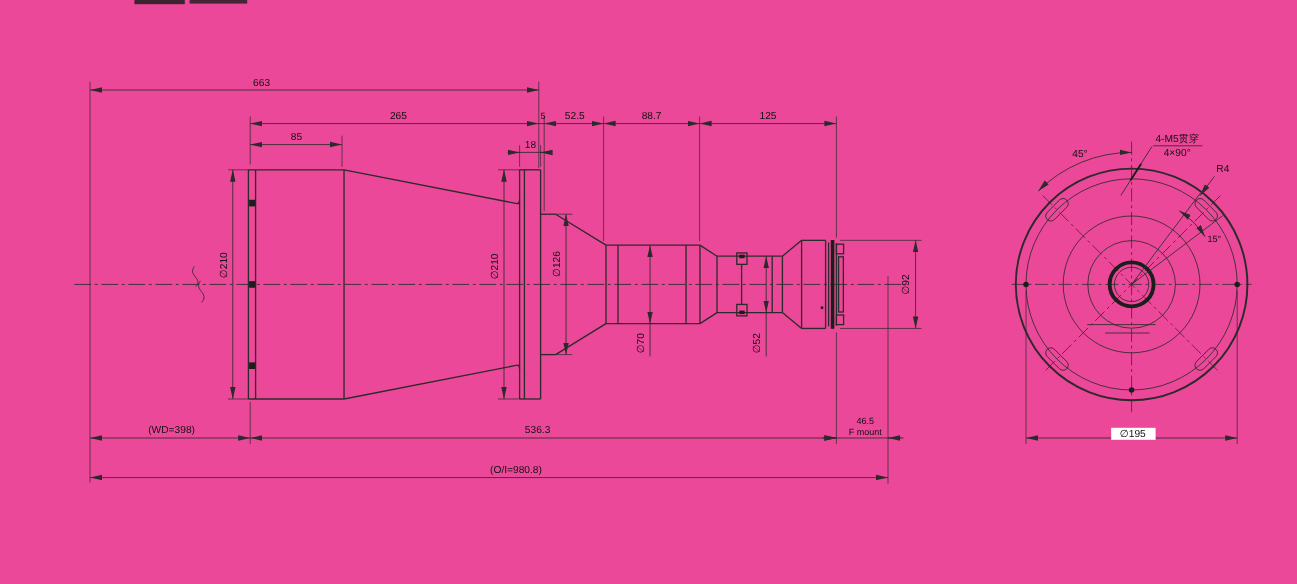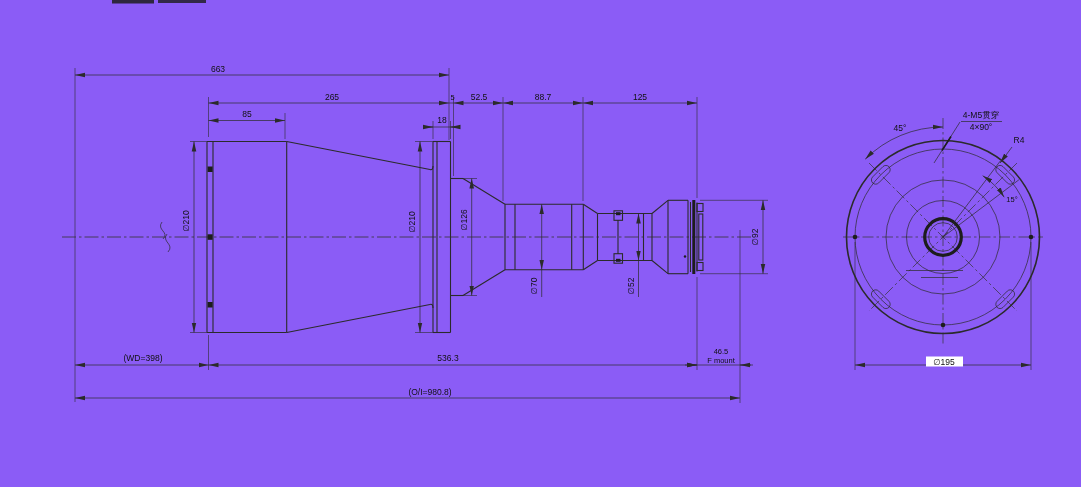--- a/index.html
+++ b/index.html
@@ -1,17 +1,17 @@
 <!DOCTYPE html>
 <html><head>
 <meta charset="utf-8">
 <style>
   html,body{margin:0;padding:0;background:#e8e8e8;}
   .canvas{
-    position:relative;width:1081px;height:487px;background:#8b5cf6;
+    position:relative;width:1081px;height:487px;background:#ec4899;
     font-family:"Liberation Sans", sans-serif;overflow:hidden;
   }
   svg{display:block;}
   text{fill:#111;font-family:"Liberation Sans", sans-serif;font-size:8.5px;}
   .t7{font-size:7.5px;}
   .rot{text-anchor:middle;}
   .mid{text-anchor:middle;}
   .ol{stroke:#2b2b2b;stroke-width:1.1;fill:none;stroke-linejoin:miter;}
   .ol2{stroke:#2b2b2b;stroke-width:1.6;fill:none;}
   .thin{stroke:#2b2b2b;stroke-width:0.7;fill:none;}

